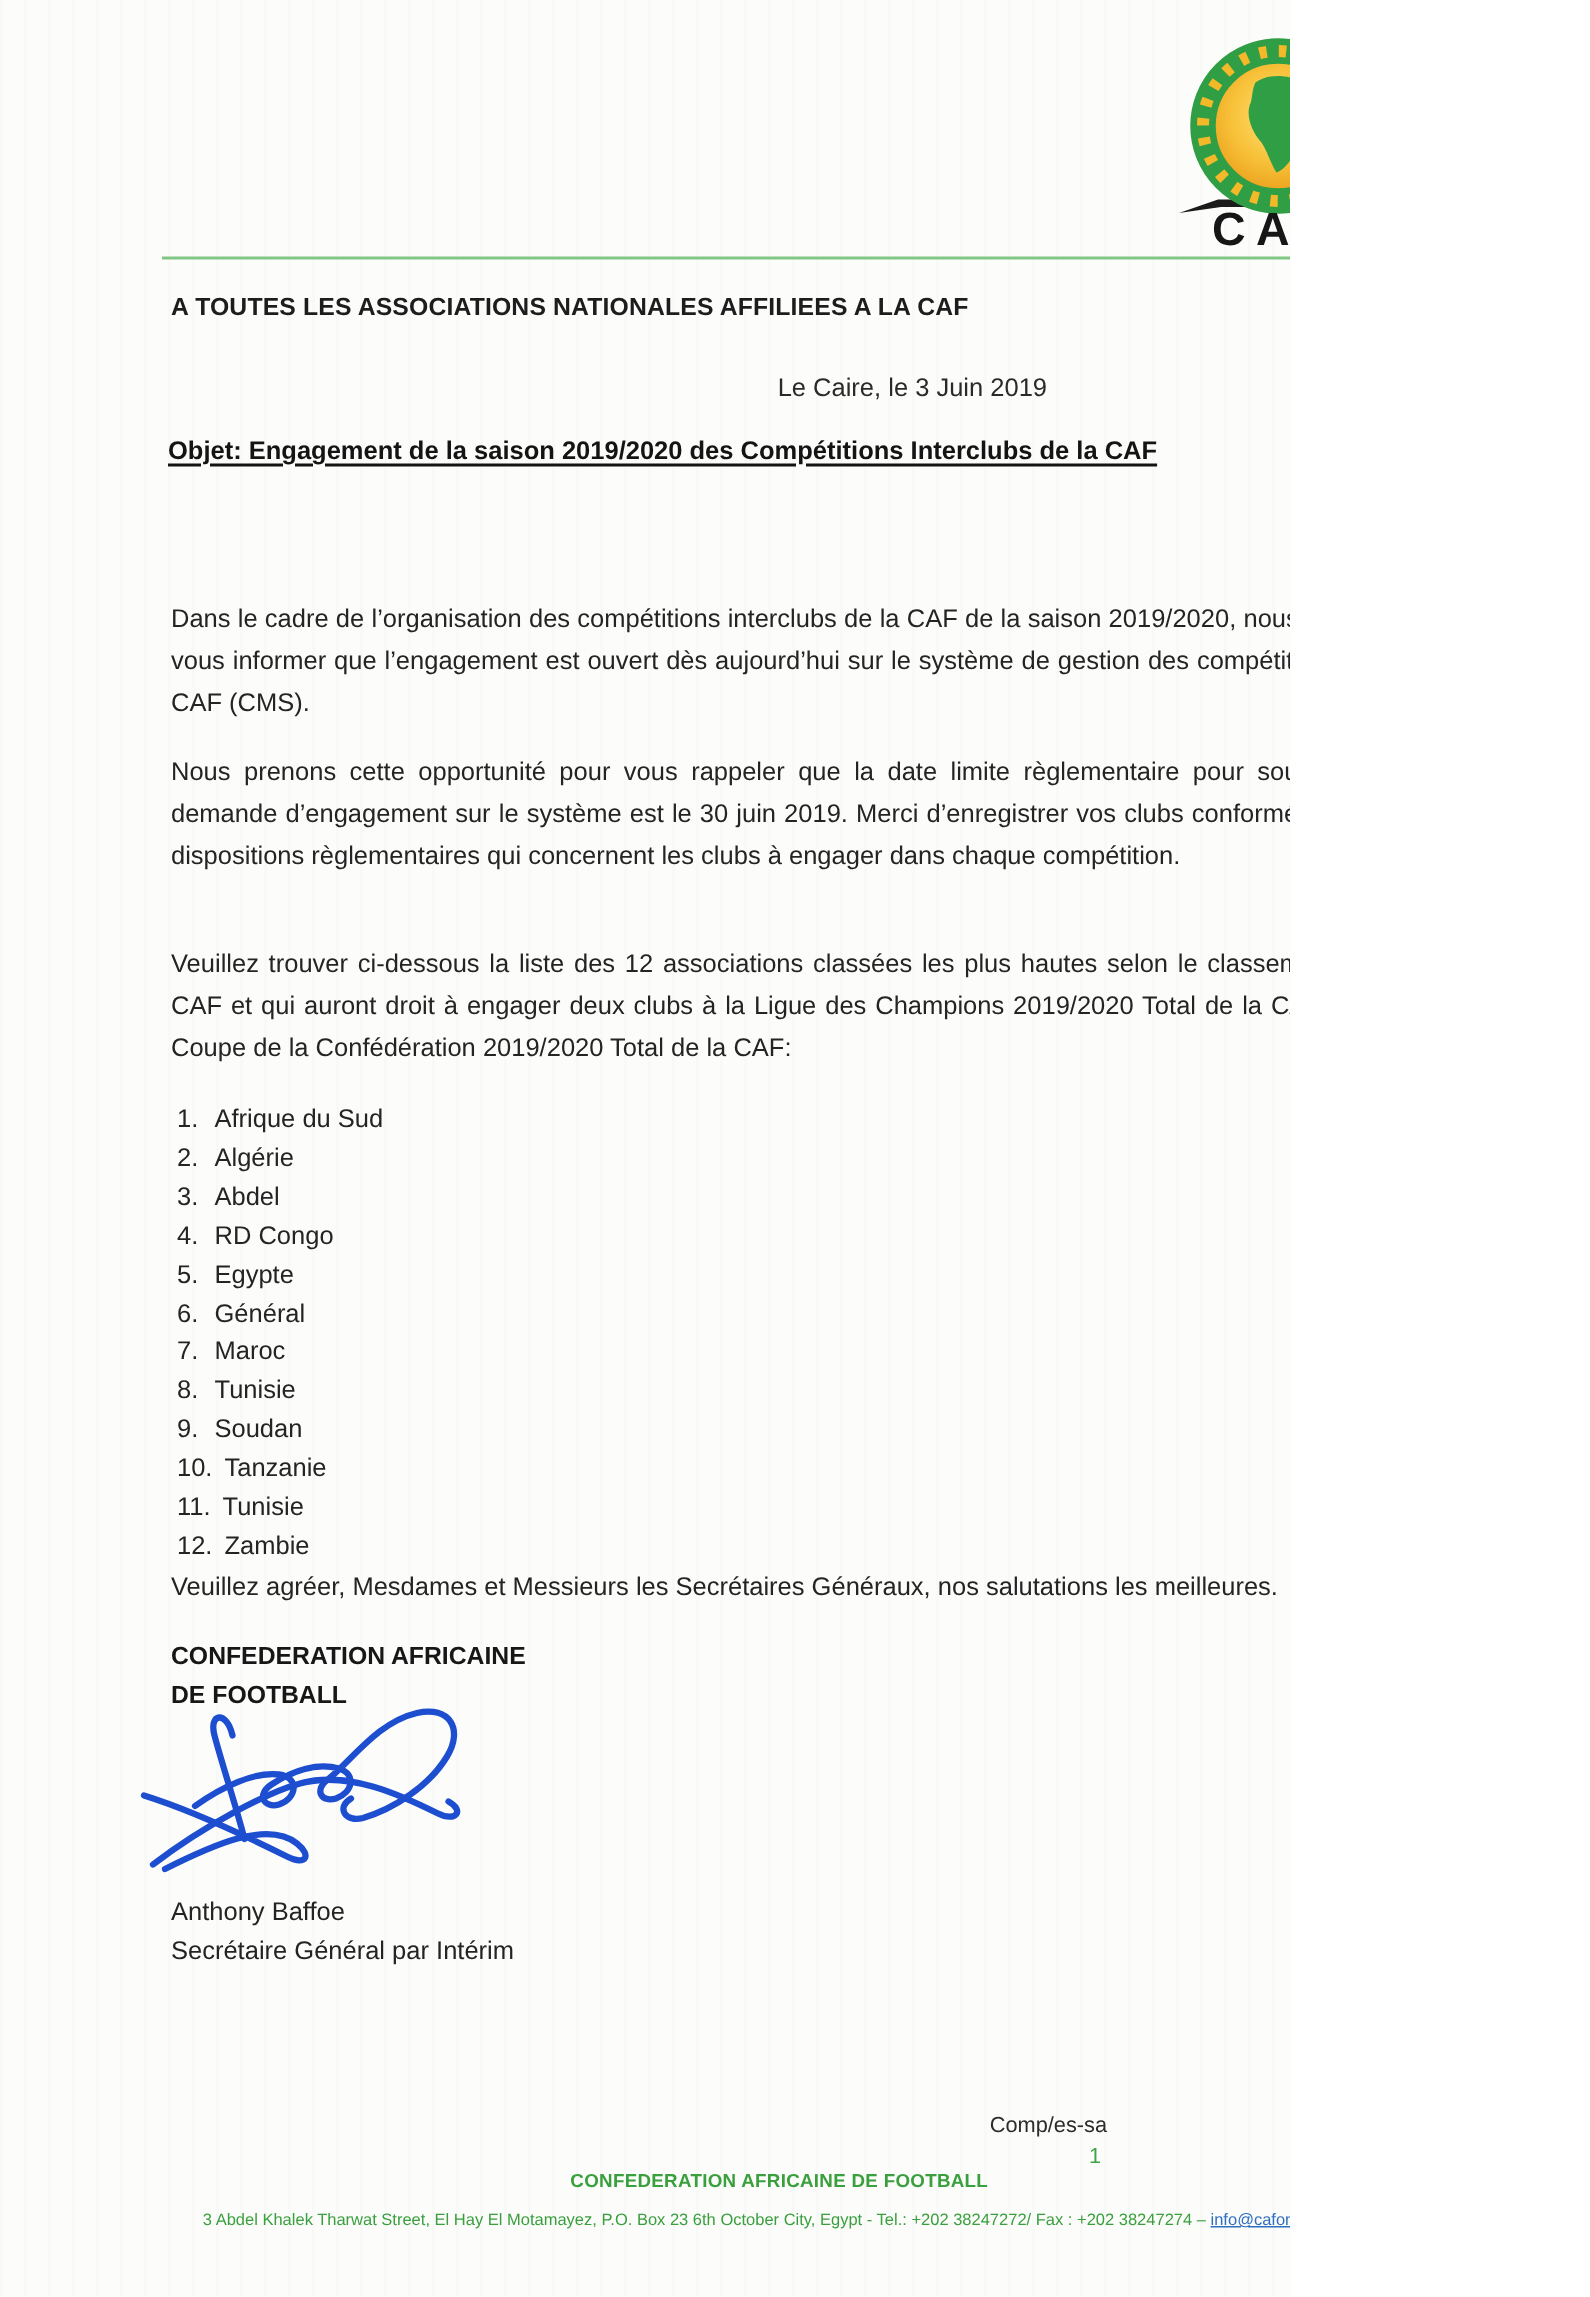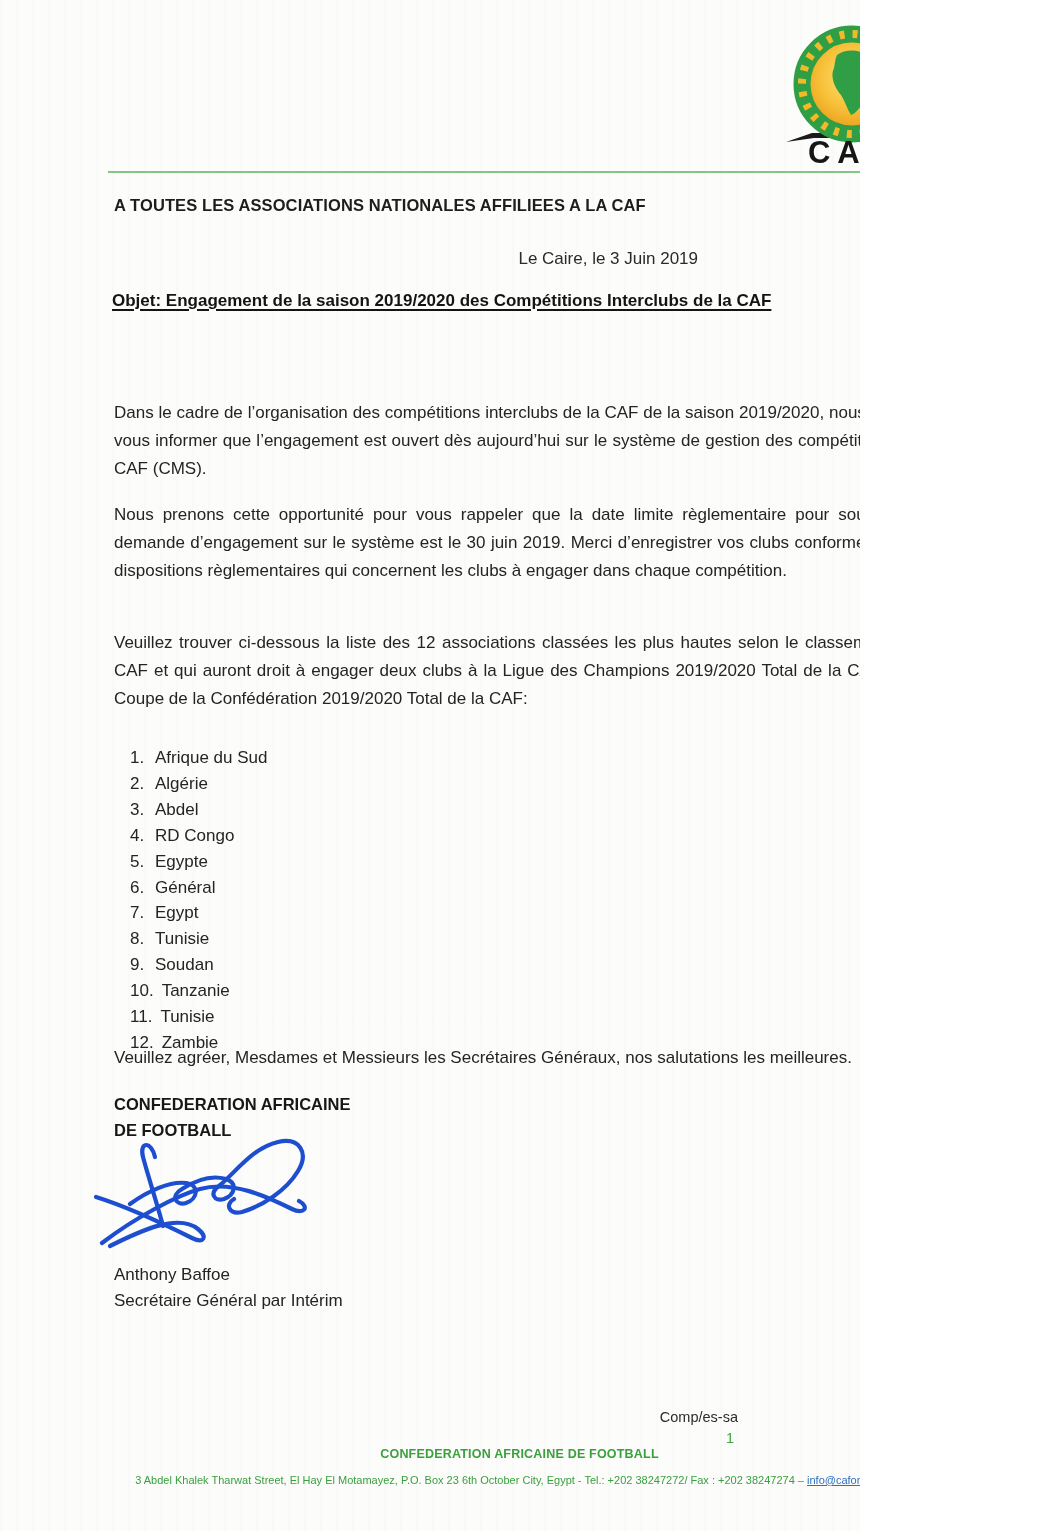--- a/index.html
+++ b/index.html
@@ -26,21 +26,21 @@
   .recipient{position:absolute;left:114px;top:196px;font-size:16.5px;font-weight:700;color:#1d1d1d;letter-spacing:.1px;}
   .dateline{position:absolute;top:249px;right:162px;font-size:17px;color:#2a2a2a;}
   .subject{position:absolute;left:112px;top:291px;font-size:17px;font-weight:700;color:#141414;}
   .subject span{text-decoration:underline;text-underline-offset:3px;text-decoration-thickness:1.5px;}
   .salutation{position:absolute;left:114px;top:358px;font-size:17px;}
   .para{position:absolute;left:114px;width:822px;margin:0;font-size:17px;line-height:28px;text-align:justify;color:#242424;}
   .p1{top:399px;}
   .p2{top:501px;}
   .p3{top:629px;}
   
-  .assoc-list{position:absolute;left:114px;top:729px;margin:16px;padding:0;list-style:none;}
+  .assoc-list{position:absolute;left:114px;top:729px;margin:4px;padding:0;list-style:none;}
   .assoc-item{font-size:17px;line-height:25.9px;color:#242424;}
   .assoc-item .num{display:inline-block;min-width:17px;margin-right:8px;}
   
   .closing{position:absolute;left:114px;top:1048px;font-size:17px;}
   .org1{position:absolute;left:114px;top:1095px;font-size:16.5px;font-weight:700;color:#171717;}
   .org2{position:absolute;left:114px;top:1121px;font-size:16.5px;font-weight:700;color:#171717;}
   .signature{position:absolute;left:92px;top:1133px;}
   .signer-name{position:absolute;left:114px;top:1265px;font-size:17px;}
   .signer-title{position:absolute;left:114px;top:1291px;font-size:17px;}
   
@@ -89,21 +89,21 @@
   <p class="para p2">Nous prenons cette opportunité pour vous rappeler que la date limite règlementaire pour soumettre la demande d’engagement sur le système est le 30 juin 2019. Merci  d’enregistrer vos clubs conformément aux dispositions règlementaires qui concernent les clubs à engager dans chaque compétition.</p>
   <p class="para p3">Veuillez trouver ci-dessous la liste des 12 associations classées les plus hautes selon le classement de la CAF et qui auront droit à engager deux clubs à la Ligue des Champions  2019/2020 Total de la CAF et à la Coupe de la Confédération 2019/2020 Total de la CAF:</p>
 
   <ol class="assoc-list">
     <li class="assoc-item"><span class="num">1.</span><span>Afrique du Sud</span></li>
     <li class="assoc-item"><span class="num">2.</span><span>Algérie</span></li>
     <li class="assoc-item"><span class="num">3.</span><span>Abdel</span></li>
     <li class="assoc-item"><span class="num">4.</span><span>RD Congo</span></li>
     <li class="assoc-item"><span class="num">5.</span><span>Egypte</span></li>
     <li class="assoc-item"><span class="num">6.</span><span>Général</span></li>
-    <li class="assoc-item"><span class="num">7.</span><span>Egypt</span></li>
+    <li class="assoc-item"><span class="num">7.</span><span>Maroc</span></li>
     <li class="assoc-item"><span class="num">8.</span><span>Tunisie</span></li>
     <li class="assoc-item"><span class="num">9.</span><span>Soudan</span></li>
     <li class="assoc-item"><span class="num">10.</span><span>Tanzanie</span></li>
     <li class="assoc-item"><span class="num">11.</span><span>Tunisie</span></li>
     <li class="assoc-item"><span class="num">12.</span><span>Zambie</span></li>
   </ol>
 
   <div class="closing">Veuillez agréer, Mesdames et Messieurs les Secrétaires Généraux, nos salutations les meilleures.</div>
   <div class="org1">CONFEDERATION AFRICAINE</div>
   <div class="org2">DE FOOTBALL</div>

